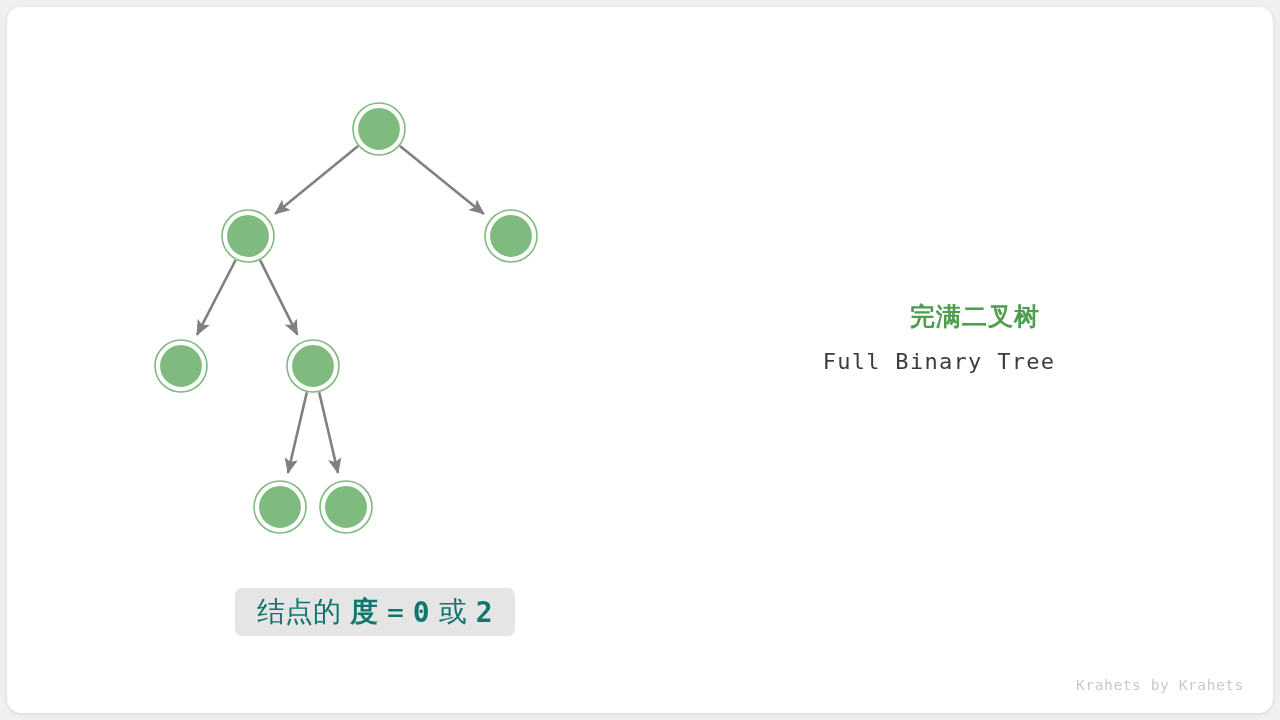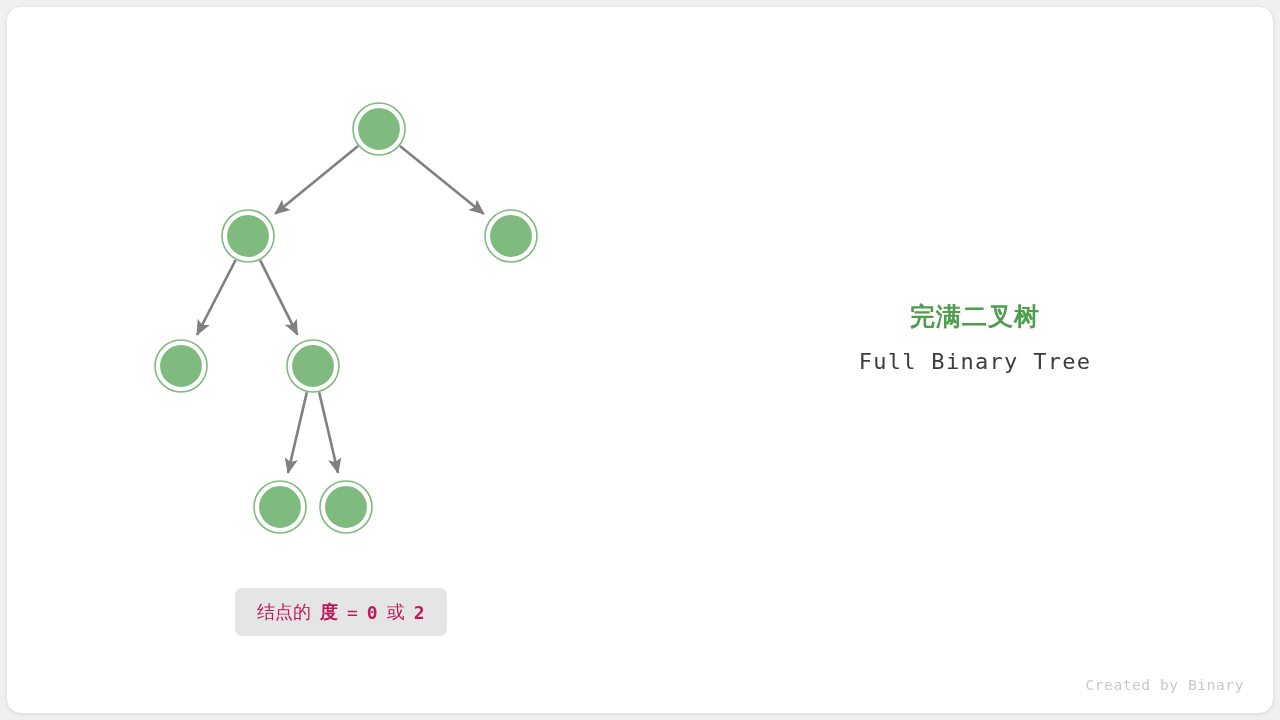--- a/index.html
+++ b/index.html
@@ -48,21 +48,21 @@
     font-family: Liberation Mono, monospace;
     font-weight: bold;
     font-size: 25px;
     color: #4e9e4e;
     letter-spacing: 1px;
     white-space: nowrap;
   }
 
   .txt-subtitle {
     position: absolute;
-    left: 768px;
+    left: 732px;
     top: 342px;
     width: 400px;
     text-align: center;
     font-family: "DejaVu Sans Mono", monospace;
     font-size: 22px;
     color: #3c3c3c;
     letter-spacing: 1.3px;
     white-space: nowrap;
   }
 
@@ -74,22 +74,22 @@
     display: flex;
     align-items: center;
     padding: 0 22px;
     background: #e5e5e5;
     border-radius: 7px;
     white-space: nowrap;
   }
 
   #degree-label .seg {
     font-family: "DejaVu Sans", "DejaVu Sans Mono", sans-serif;
-    font-size: 18px;
-    color: #be185d;
+    font-size: 28px;
+    color: #0f766e;
   }
   #degree-label .seg.b {
     font-weight: bold;
   }
   #degree-label .seg.mono {
     font-family: "DejaVu Sans Mono", monospace;
   }
   #degree-label .sp { display: inline-block; width: 9px; }
 
   #watermark {
@@ -165,15 +165,15 @@
         <span class="sp"></span>
         <span class="seg mono">=</span>
         <span class="sp"></span>
         <span class="seg b mono">0</span>
         <span class="sp"></span>
         <span class="seg">或</span>
         <span class="sp"></span>
         <span class="seg b mono">2</span>
       </div>
 
-    <div id="watermark">Created by Binary</div>
+    <div id="watermark">Krahets by Krahets</div>
   </div>
 </div>
 
 </body></html>

